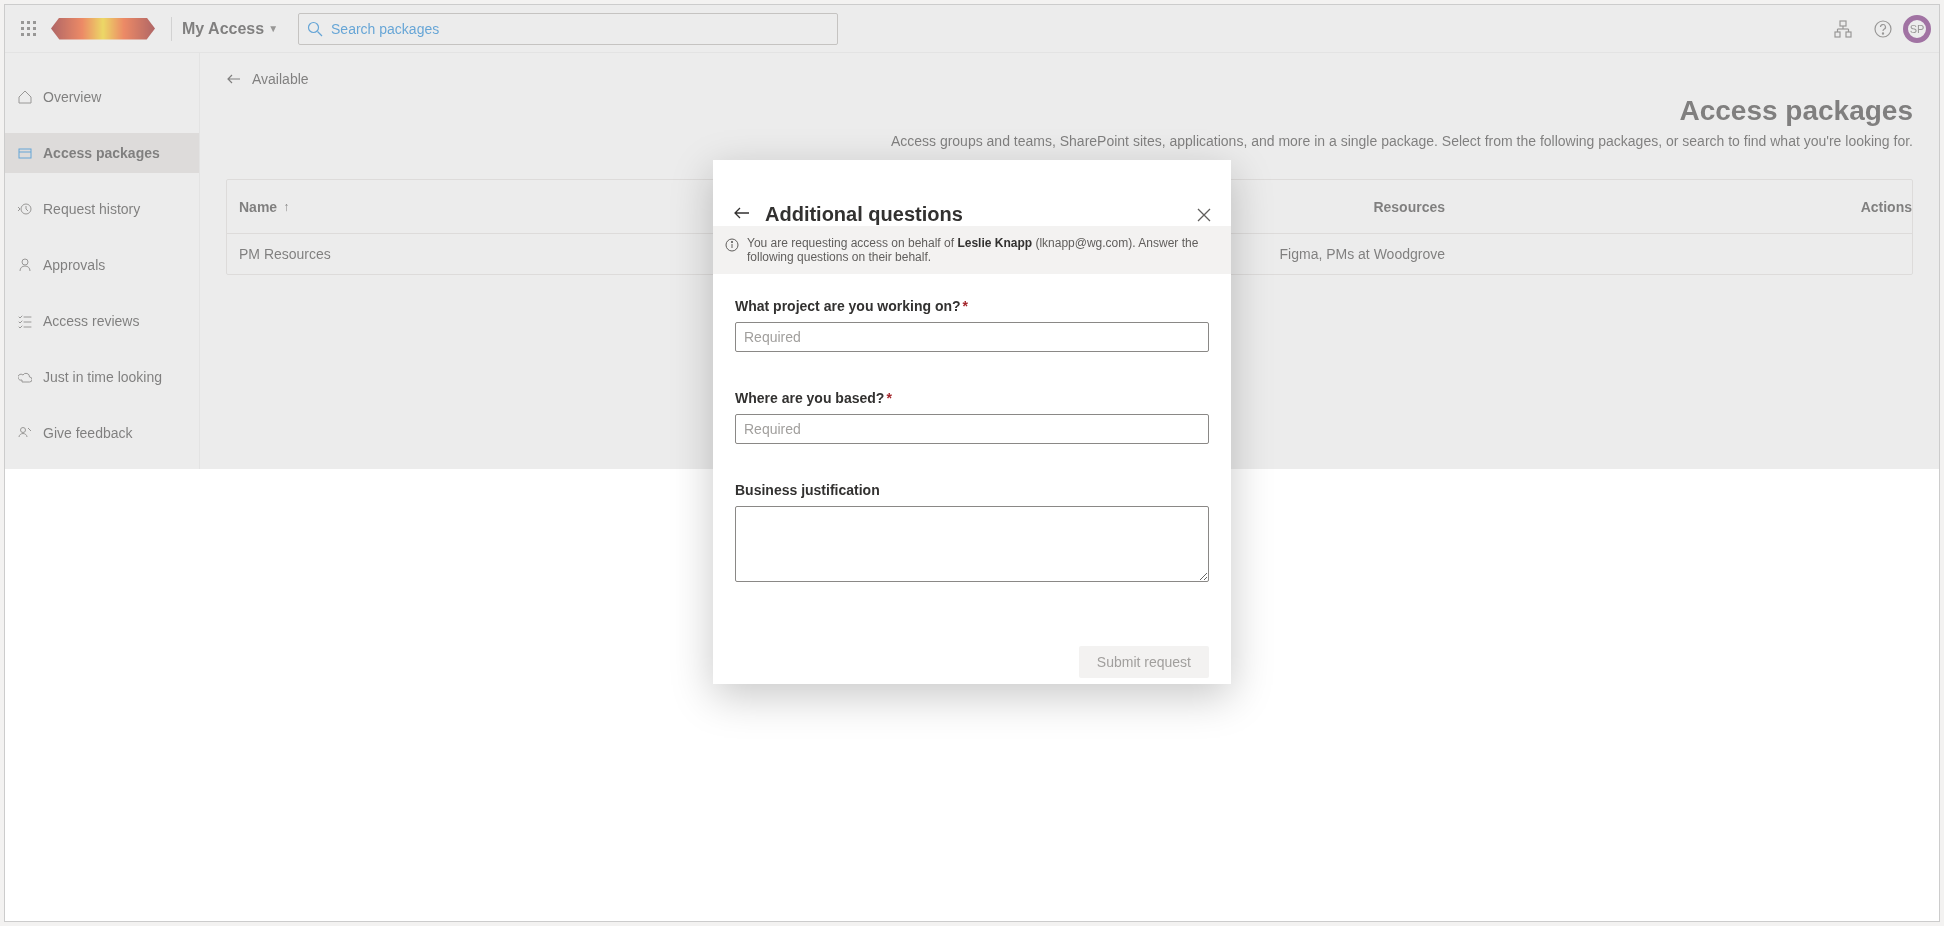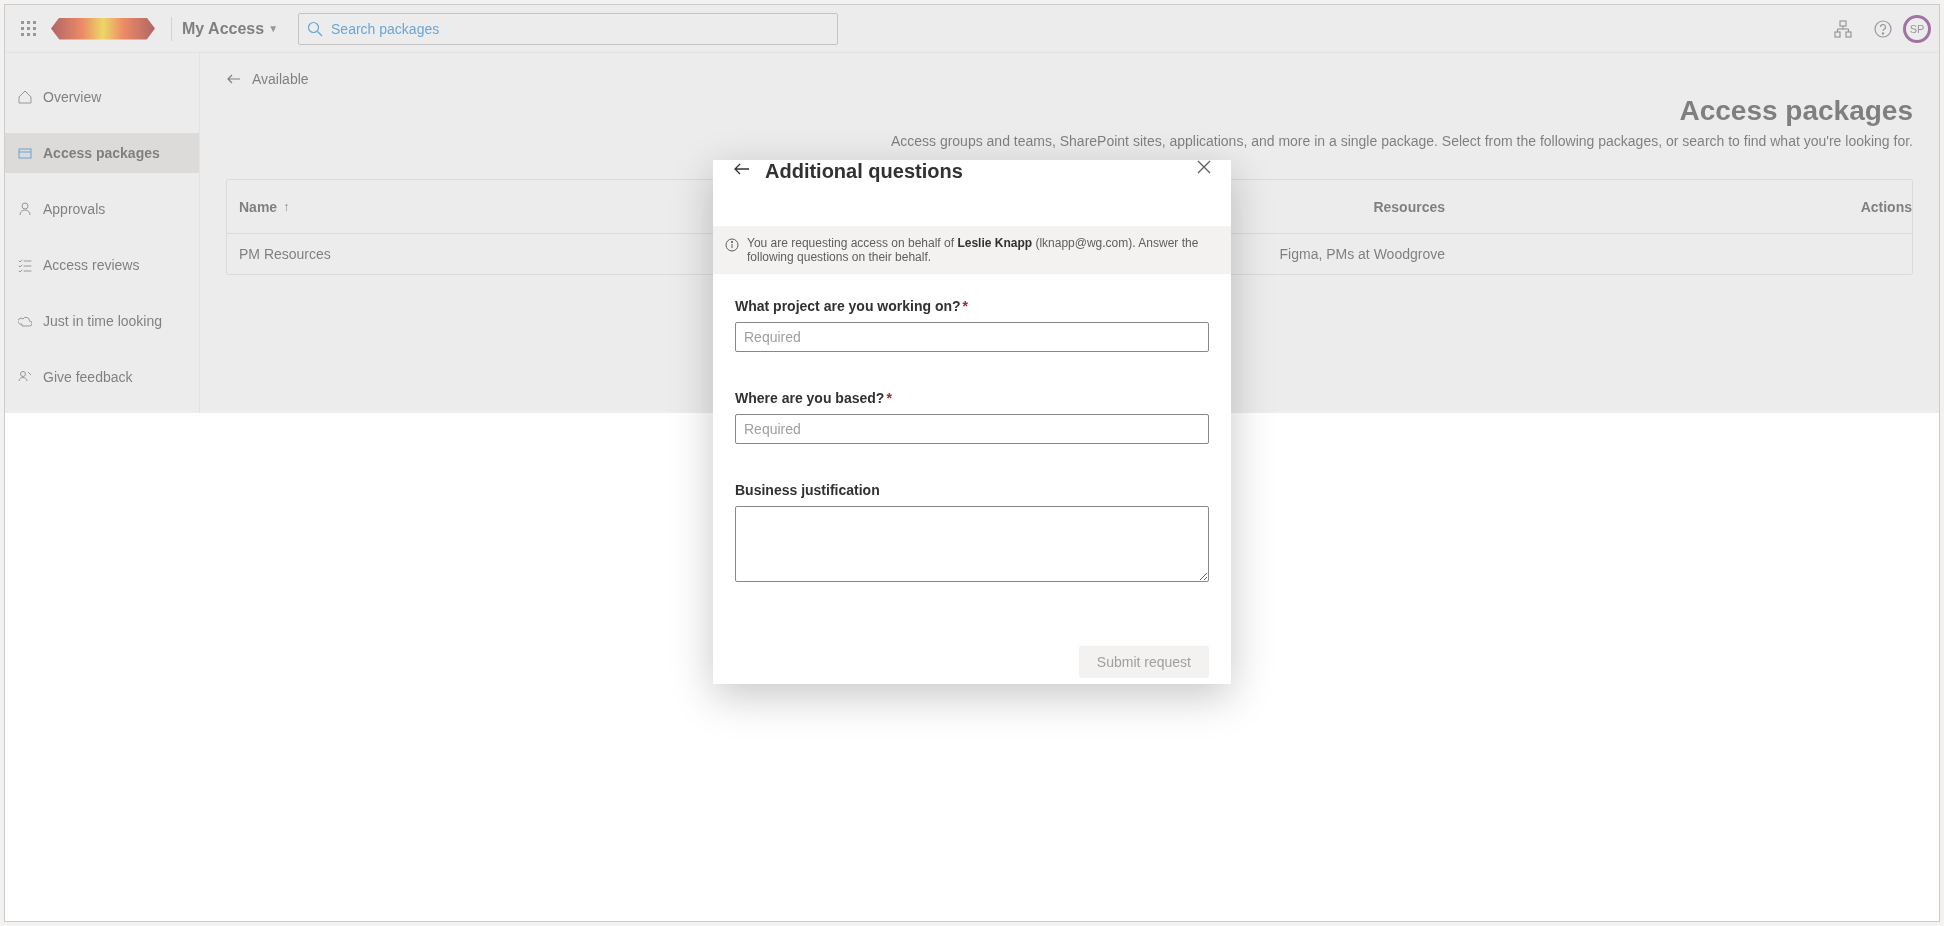--- a/index.html
+++ b/index.html
@@ -11,21 +11,21 @@
   .logo-box { width: 104px; height: 22px; margin: 0 6px; background: linear-gradient(to right, #8b0000 0%, #ff4500 30%, #ffd700 50%, #ff4500 70%, #8b0000 100%); border-radius: 2px; clip-path: polygon(0 50%, 8% 0, 92% 0, 100% 50%, 92% 100%, 8% 100%); }
   .vdiv { width: 1px; height: 24px; background: #ccc; margin: 0 10px; }
   .app-title { font-size: 16px; font-weight: 600; color: #323130; margin-right: 4px; }
   .chev { color: #605e5c; font-size: 10px; margin-right: 20px; }
   .search-box { width: 540px; height: 32px; background: #fff; border: 1px solid #b3b0ad; border-radius: 2px; display: flex; align-items: center; padding: 0 8px; }
   .search-box svg { margin-right: 8px; }
   .search-box input { border: none; outline: none; flex: 1; font-size: 14px; color: #0078d4; background: transparent; }
   .search-box input::placeholder { color: #0078d4; }
   .top-spacer { flex: 1; }
   .top-icon { width: 32px; height: 32px; display: flex; align-items: center; justify-content: center; cursor: pointer; margin: 0 4px; color: #605e5c; }
-  .avatar { width: 28px; height: 28px; border-radius: 50%; border: 3px solid #701a75; display: flex; align-items: center; justify-content: center; font-size: 11px; color: #605e5c; margin-left: 0; cursor: pointer; }
+  .avatar { width: 28px; height: 28px; border-radius: 50%; border: 5px solid #701a75; display: flex; align-items: center; justify-content: center; font-size: 11px; color: #605e5c; margin-left: 0; cursor: pointer; }
   
   .body { display: flex; height: calc(100% - 48px); }
   .sidebar { width: 195px; background: #fff; border-right: 1px solid #eee; padding-top: 24px; }
   .nav-item { height: 40px; display: flex; align-items: center; padding: 0 12px; font-size: 14px; color: #323130; cursor: pointer; margin-bottom: 16px; }
   .nav-item.active { background: #e1dfdd; font-weight: 600; color: #323130; }
   .nav-icon { width: 16px; margin-right: 10px; display: flex; align-items: center; justify-content: center; color: #605e5c; }
   .nav-item.active .nav-icon { color: #0078d4; }
   
   .main { flex: 1; padding: 18px 26px; background: #fff; text-align: right; }
   .breadcrumb { display: flex; align-items: center; font-size: 14px; color: #323130; margin-bottom: 8px; cursor: pointer; }
@@ -41,21 +41,21 @@
   .col-name { flex: 0 0 530px; padding-left: 12px; display: flex; align-items: center; }
   .col-desc { flex: 0 0 380px; }
   .col-res  { flex: 0 0 308px; }
   .col-act  { flex: 1; }
   .sort-arrow { margin-left: 6px; font-size: 12px; }
   .link { color: #0078d4; cursor: pointer; }
   
   .overlay { position: absolute; inset: 0; background: rgba(255,255,255,0.4); display: flex; align-items: flex-start; justify-content: center; }
   .dim { filter: brightness(0.88); }
   .modal { width: 518px; background: #fff; box-shadow: 0 12px 40px rgba(0,0,0,0.22); margin-top: 155px; }
-  .modal-head { display: flex; align-items: flex-start; height: 66px; padding: 0 20px; }
+  .modal-head { display: flex; align-items: flex-end; height: 66px; padding: 0 20px; }
   .modal-back { cursor: pointer; margin-right: 14px; }
   .modal-title { font-size: 20px; font-weight: 600; color: #323130; flex: 1; }
   .modal-close { cursor: pointer; color: #605e5c; }
   .info-bar { background: #f3f2f1; padding: 10px 20px 10px 34px; font-size: 12px; color: #605e5c; position: relative; }
   .info-bar .info-icon { position: absolute; left: 12px; top: 12px; }
   .info-bar b { color: #323130; font-weight: 600; }
   .modal-body { padding: 24px 22px 8px 22px; }
   .form-label { font-size: 14px; font-weight: 600; color: #323130; margin-bottom: 8px; display: block; }
   .req-star { color: #a4262c; margin-left: 2px; }
   .form-input { width: 100%; height: 30px; border: 1px solid #8a8886; border-radius: 2px; padding: 0 8px; font-size: 14px; margin-bottom: 38px; }
@@ -133,20 +133,30 @@
               <svg width="14" height="14" viewBox="0 0 14 14" fill="none" stroke="currentColor" stroke-width="1">
                 <rect x="1" y="3" width="12" height="9"></rect>
                 <line x1="1" y1="6" x2="13" y2="6"></line>
               </svg>
             </span>
         <span>Access packages</span>
       </div>
       <div class="nav-item">
         <span class="nav-icon">
               <svg width="14" height="14" viewBox="0 0 14 14" fill="none" stroke="currentColor" stroke-width="1">
+                <circle cx="8" cy="7" r="5"></circle>
+                <path d="M8 4 V7 L10 9"></path>
+                <path d="M2 7 L0 5 M2 7 L0 9"></path>
+              </svg>
+            </span>
+        <span>Request history</span>
+      </div>
+      <div class="nav-item">
+        <span class="nav-icon">
+              <svg width="14" height="14" viewBox="0 0 14 14" fill="none" stroke="currentColor" stroke-width="1">
                 <circle cx="7" cy="4" r="3"></circle>
                 <path d="M2 13 c0-3 2-5 5-5 s5 2 5 5"></path>
               </svg>
             </span>
         <span>Approvals</span>
       </div>
       <div class="nav-item">
         <span class="nav-icon">
               <svg width="14" height="14" viewBox="0 0 14 14" fill="none" stroke="currentColor" stroke-width="1">
                 <path d="M1 3 l1 1 l2-2 M6 3 h7 M1 8 l1 1 l2-2 M6 8 h7 M1 13 l1 1 l2-2 M6 13 h7" stroke-linecap="round"></path>

